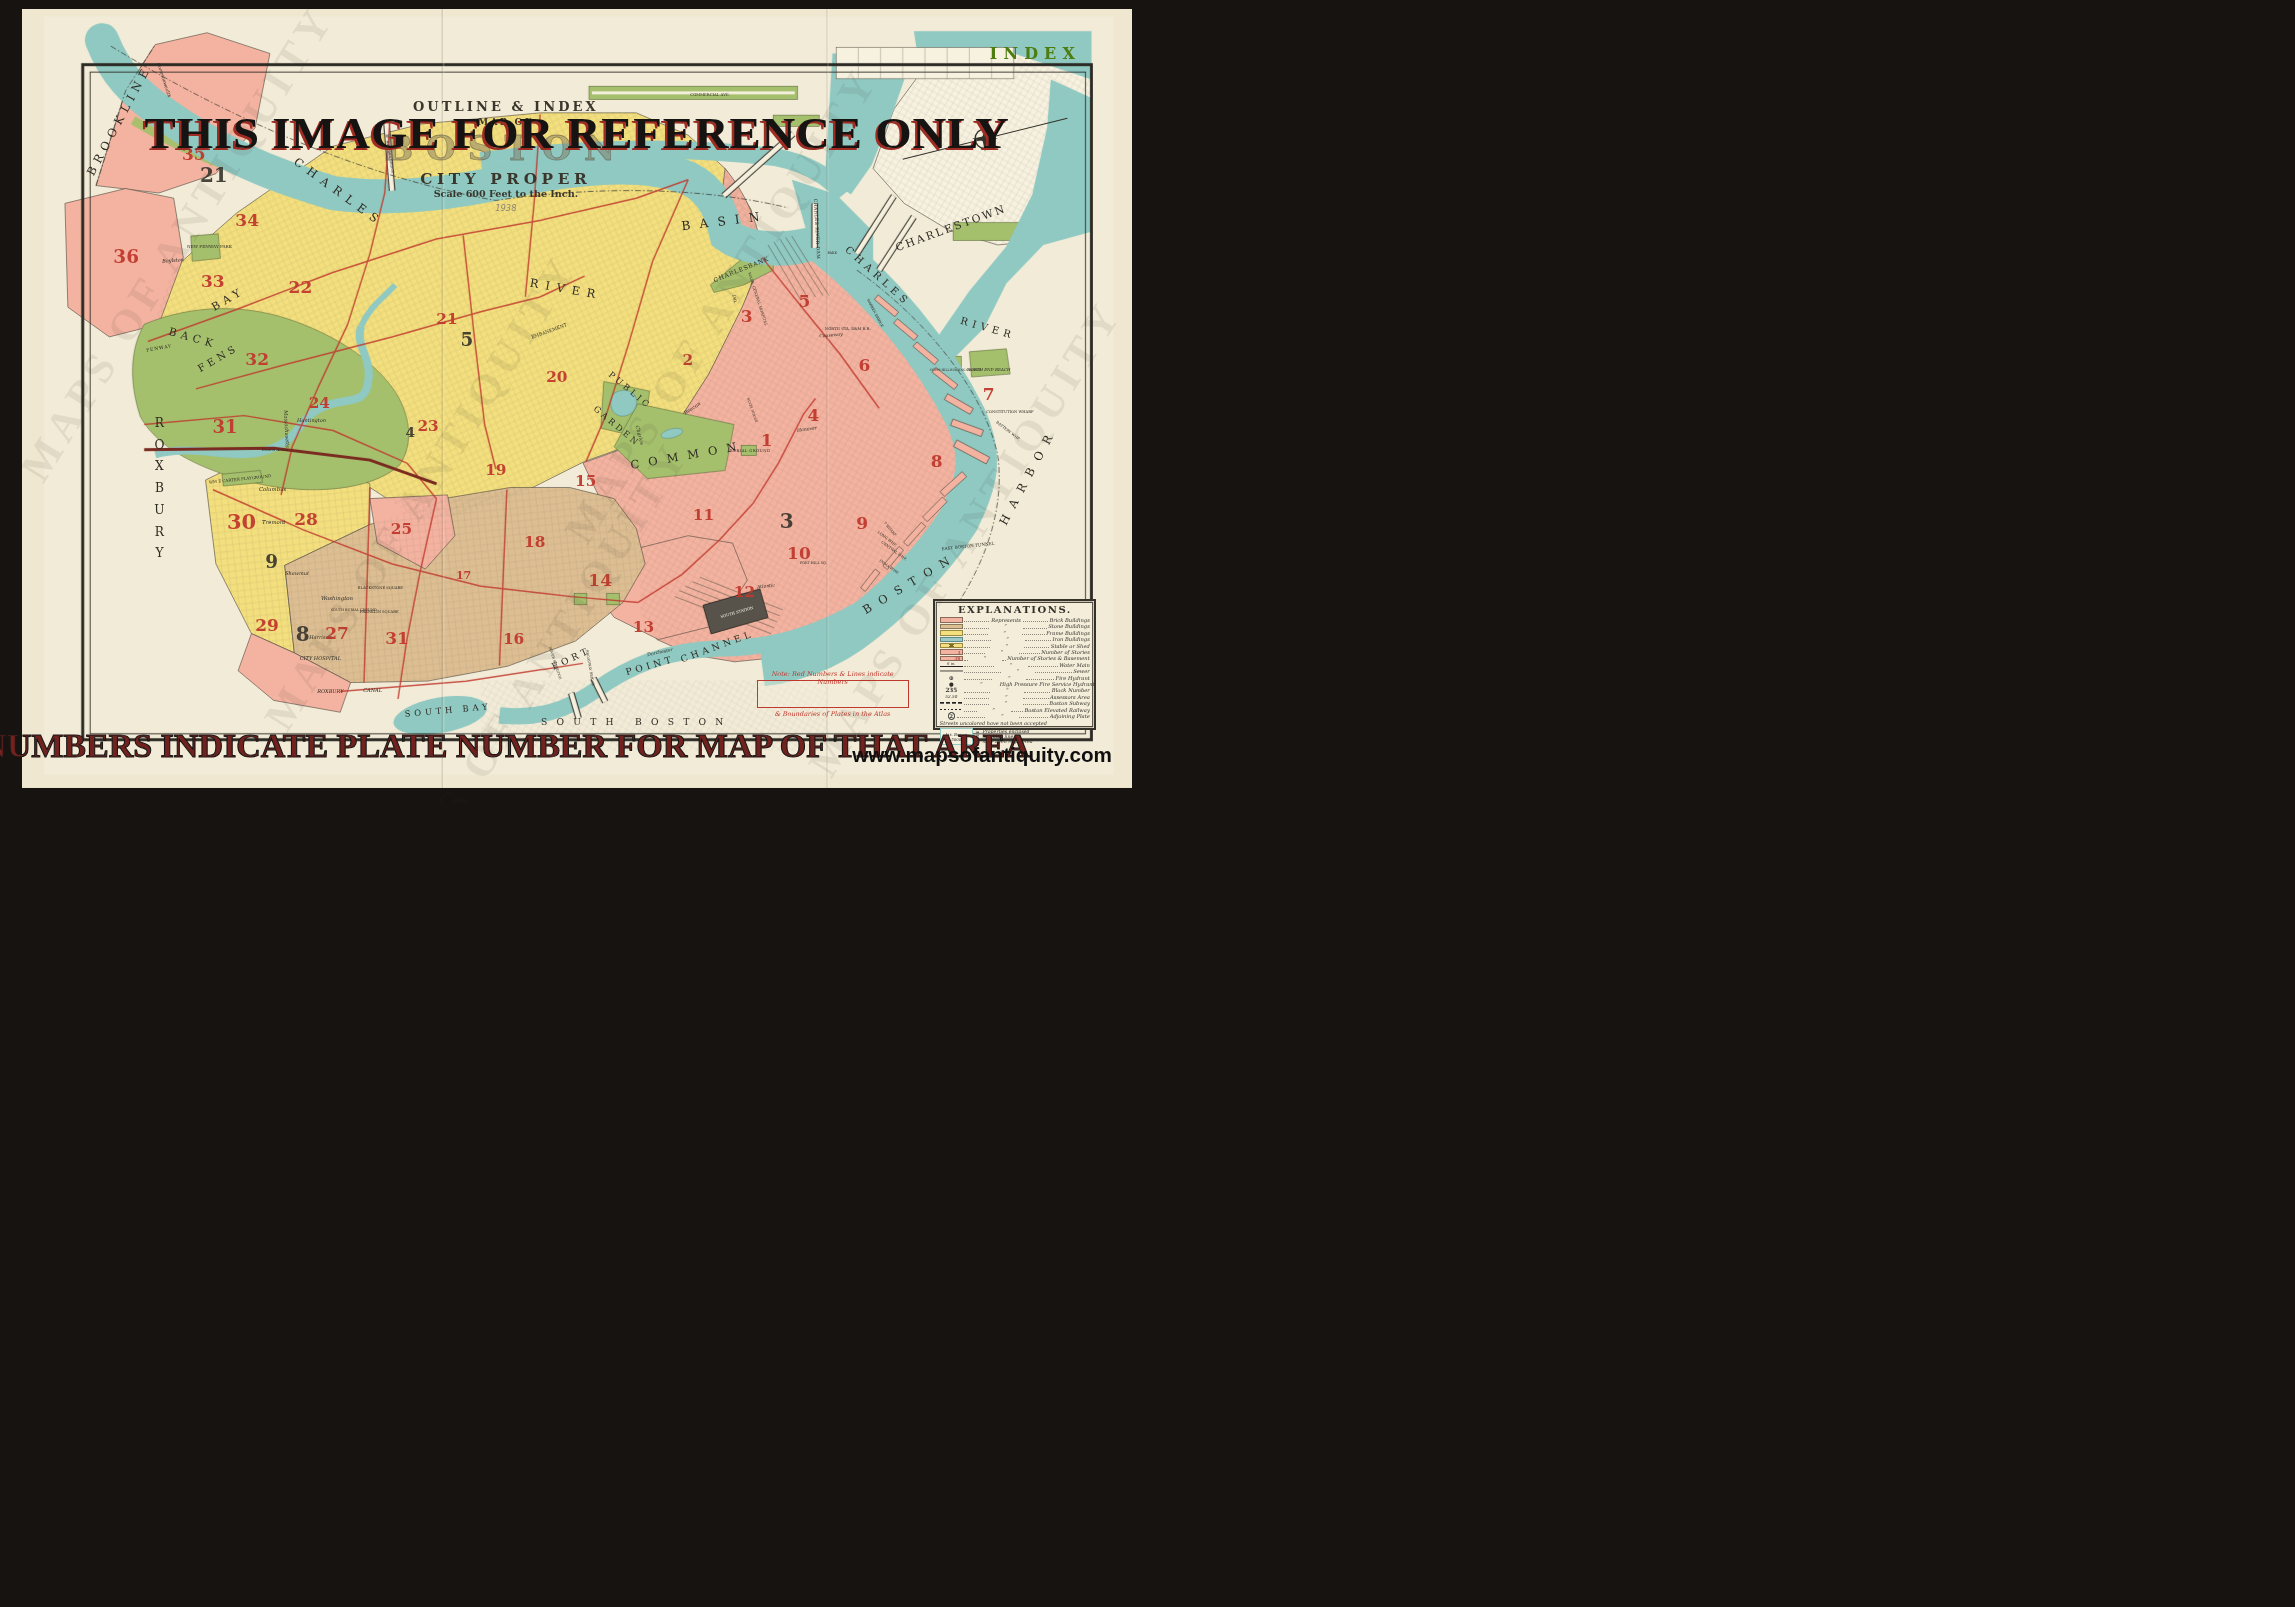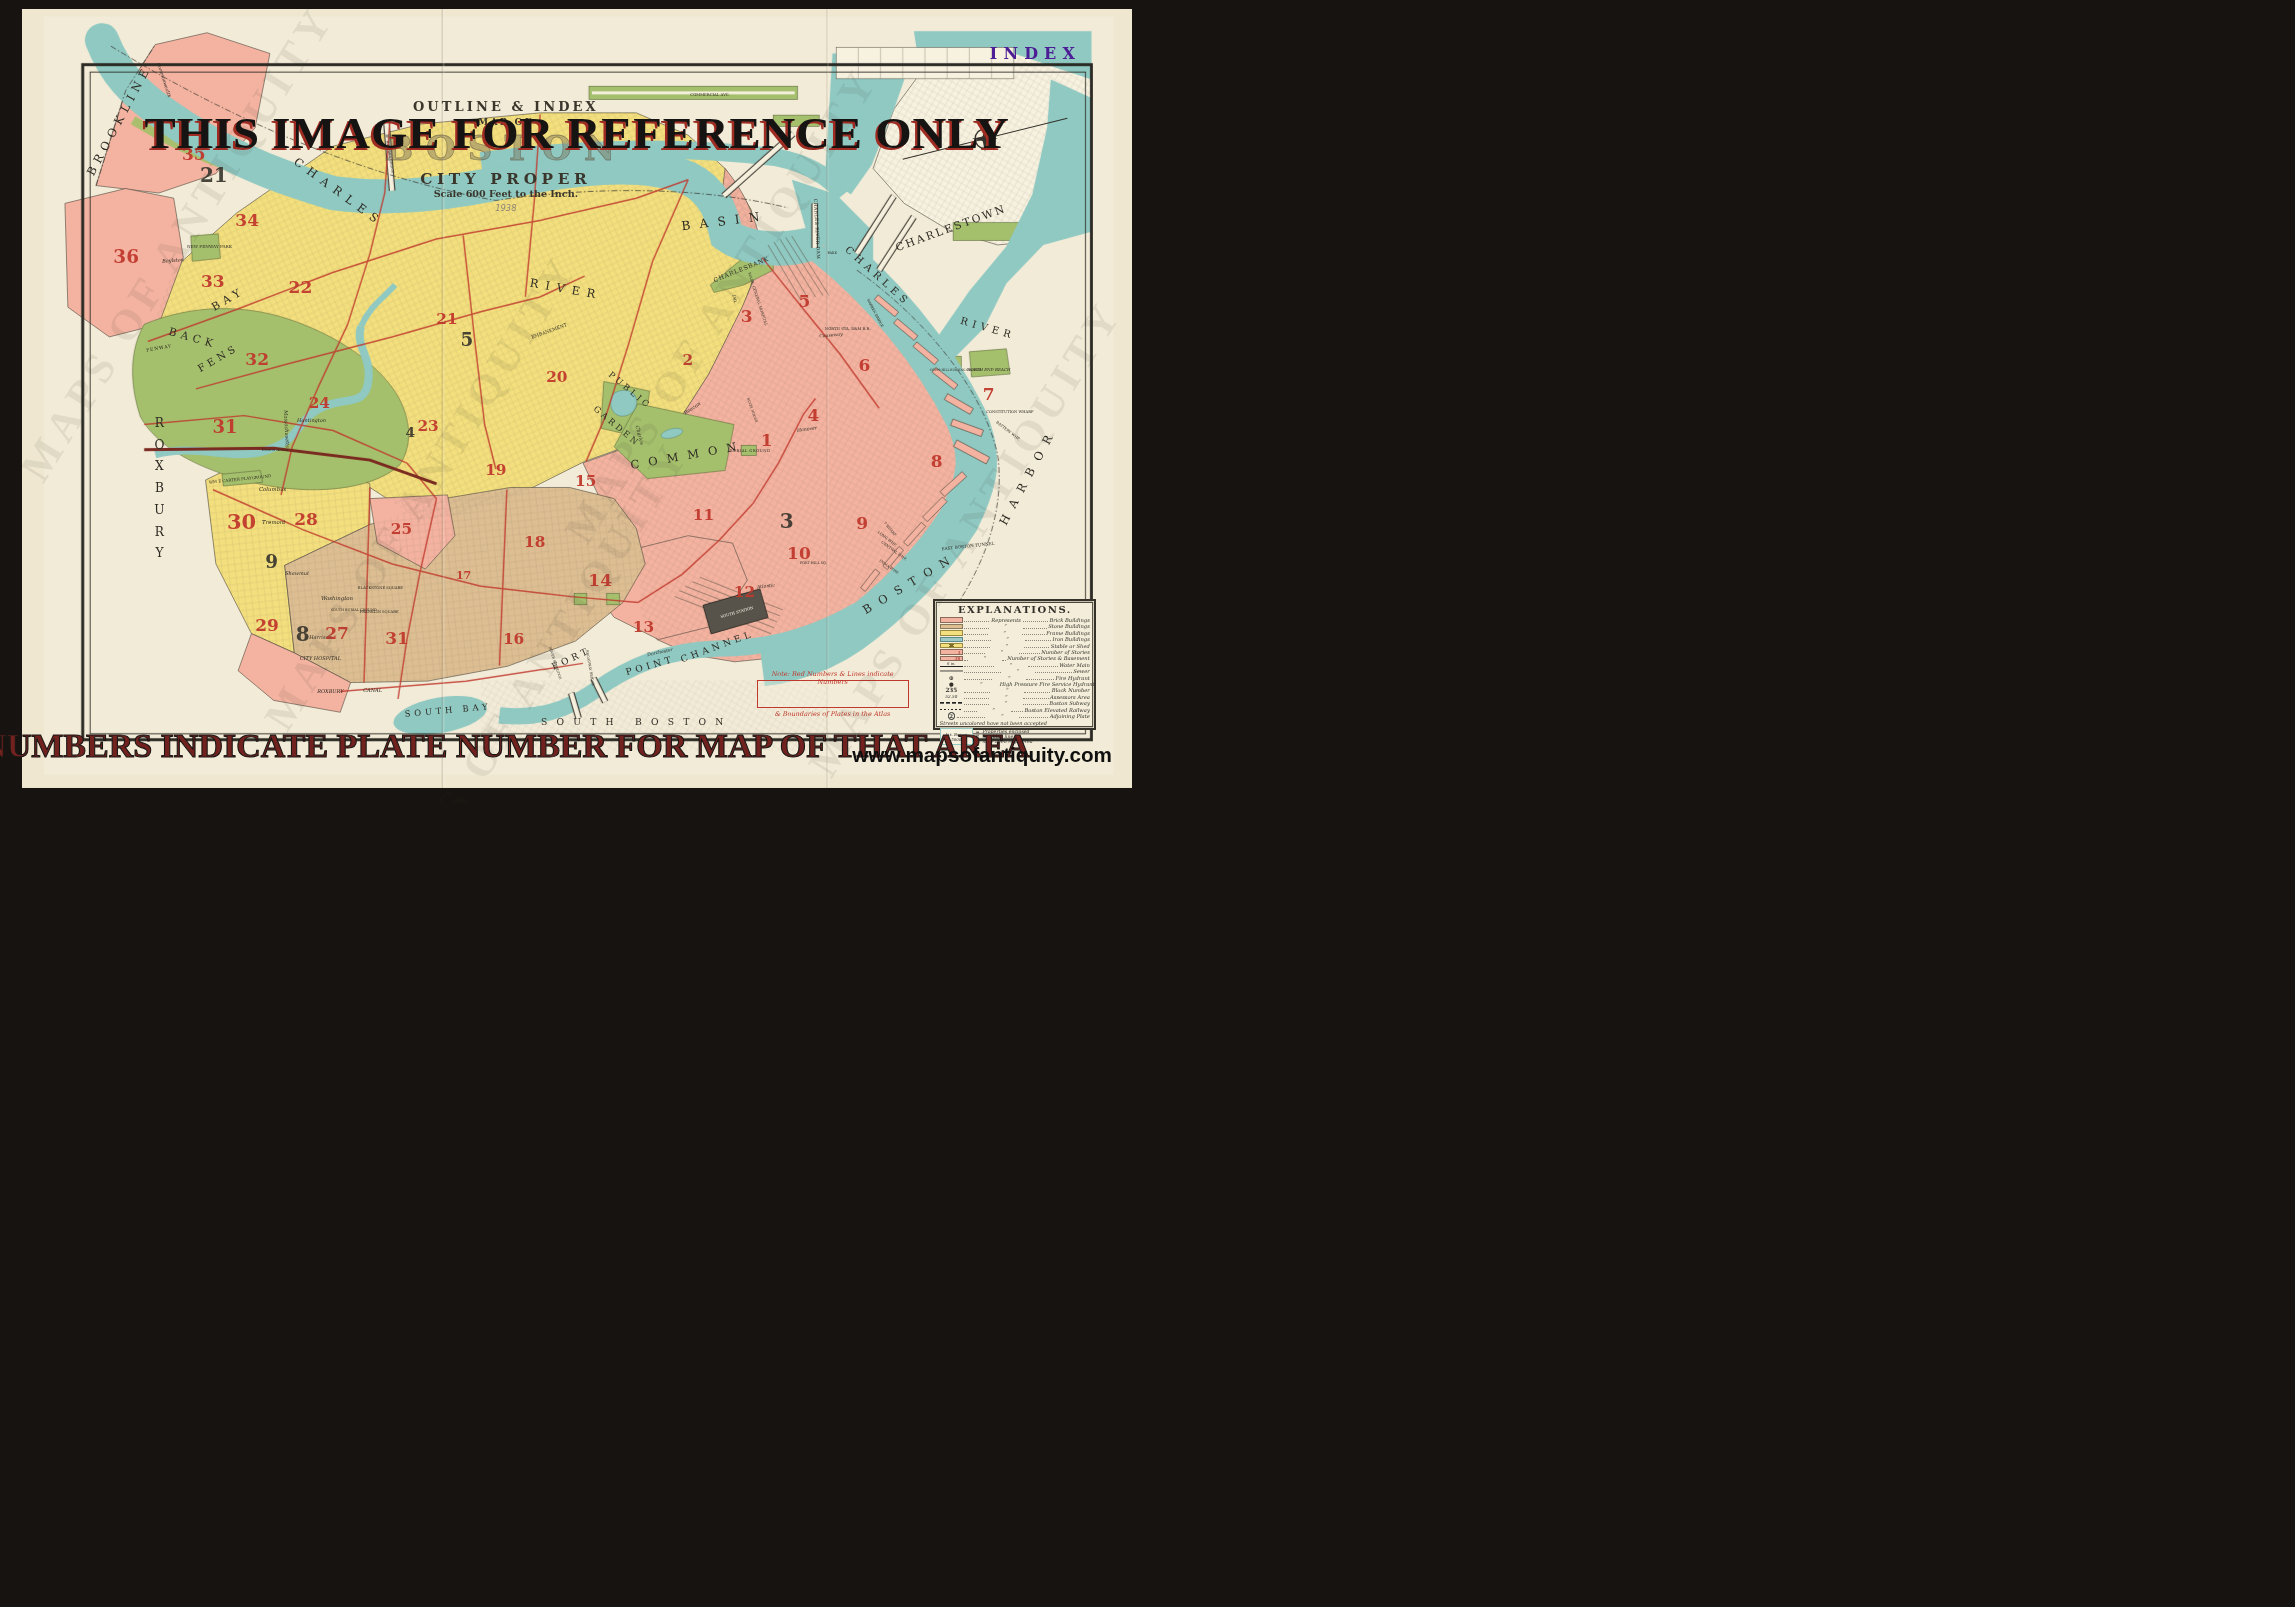--- a/index.html
+++ b/index.html
@@ -14,21 +14,21 @@
          box-shadow:inset 0 0 46px rgba(90,70,40,.35), inset 0 0 6.1px rgba(60,45,25,.4);}
   .fold{position:absolute;top:0;bottom:0;width:3.1px;background:linear-gradient(90deg,rgba(80,60,30,0),rgba(80,60,30,.18),rgba(255,255,250,.25),rgba(80,60,30,0));}
   .map-svg{position:absolute;left:0;top:0;width:100%;height:100%;}
   .layer{position:absolute;left:0;top:0;width:100%;height:100%;pointer-events:none;}
   .map-label{position:absolute;color:var(--ink);white-space:nowrap;transform:translate(-50%,-50%);}
   .map-label.it{font-style:italic;}
   .map-label.c-white{color:#f6f2e6;}
   .map-label.vert{writing-mode:vertical-rl;text-orientation:upright;letter-spacing:7.7px;transform:translate(-50%,-50%);}
   .plate-num{position:absolute;transform:translate(-50%,-50%);font-weight:bold;color:var(--plate-red);opacity:.95;}
   .plate-num.black{color:#36332c;opacity:.9;}
-  .index-label{position:absolute;left:87.2%;top:4.5%;font-size:16px;letter-spacing:6.1px;color:#4c1d95;font-weight:bold;}
+  .index-label{position:absolute;left:87.2%;top:4.5%;font-size:16px;letter-spacing:6.1px;color:#4d7c0f;font-weight:bold;}
   .title-block{position:absolute;left:43.6%;top:11.6%;width:321px;transform:translateX(-50%);text-align:center;color:#3a362c;}
   .tb1{font-size:13px;letter-spacing:3.1px;font-weight:bold;}
   .tb2{font-size:9.2px;letter-spacing:2.3px;margin-top:1.5px;font-weight:bold;}
   .tb3{font-size:34px;letter-spacing:12.2px;margin-top:1.5px;color:rgba(125,115,92,.45);-webkit-text-stroke:0.8px rgba(90,82,64,.55);font-weight:bold;}
   .tb4{font-size:15.3px;letter-spacing:4.6px;margin-top:1.5px;font-weight:bold;}
   .tb5{font-size:9.6px;margin-top:0;font-weight:bold;}
   .tb6{font-size:8.4px;margin-top:4.6px;color:#8a8376;font-style:italic;font-family:"DejaVu Sans",sans-serif;}
   .note-box{position:absolute;left:66.2%;top:86.2%;width:13.5%;height:3.3%;border:1.5px solid var(--plate-red);
             color:var(--plate-red);display:flex;flex-direction:column;align-items:center;justify-content:center;
             font-style:italic;font-size:6.5px;line-height:1.25;text-align:center;background:rgba(243,237,218,.4);gap:24px;}

